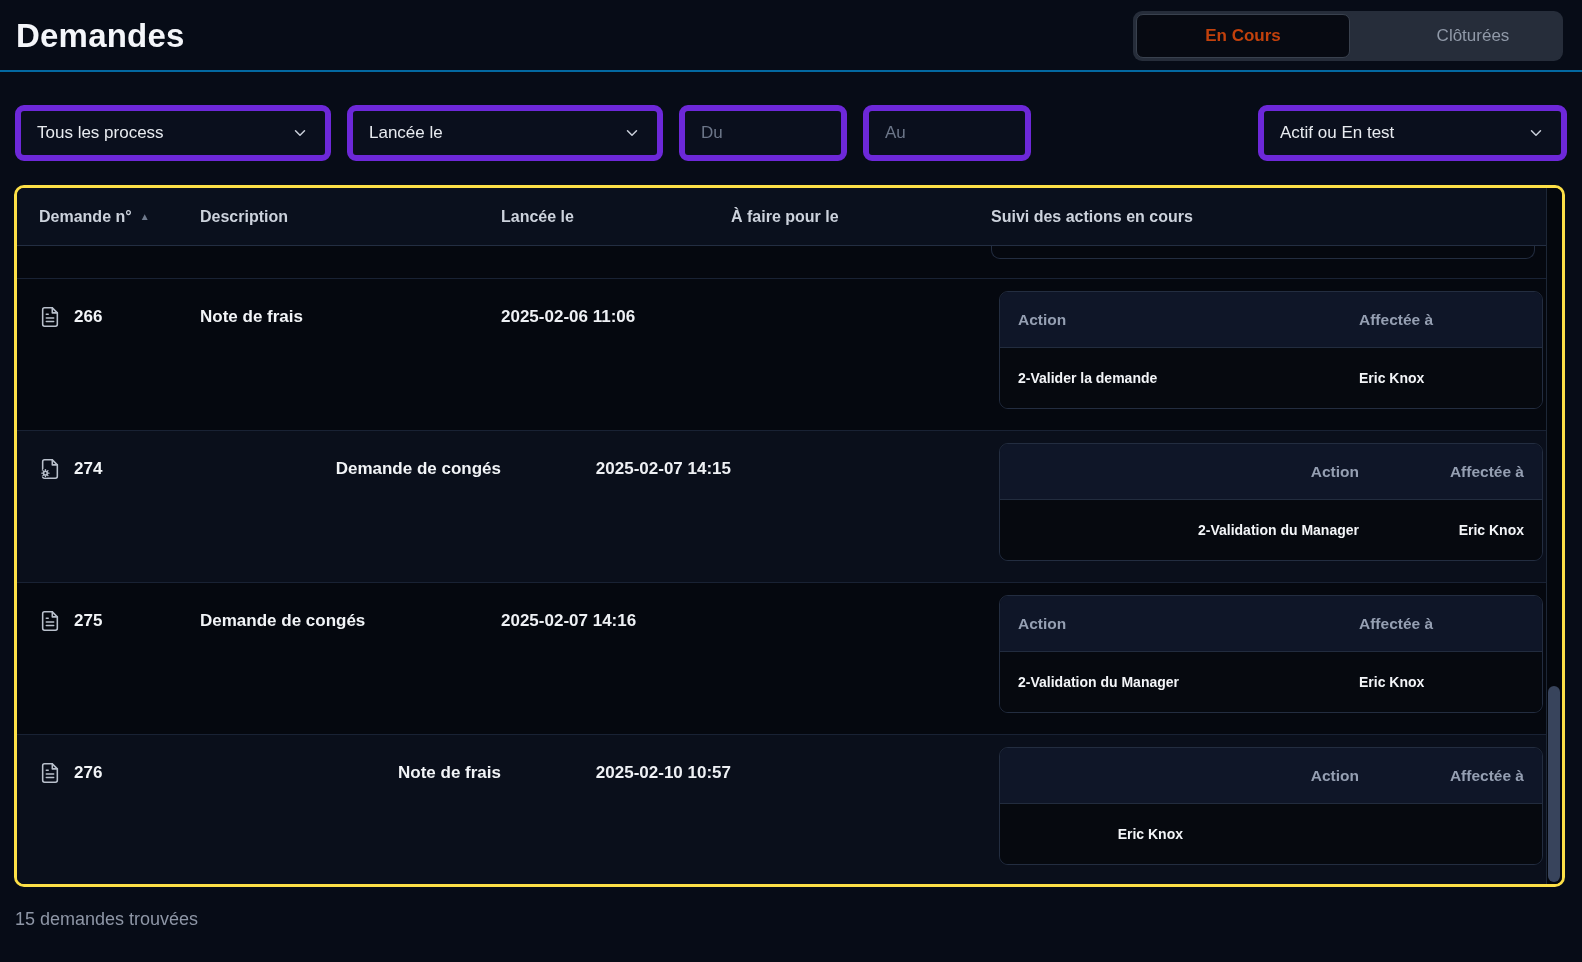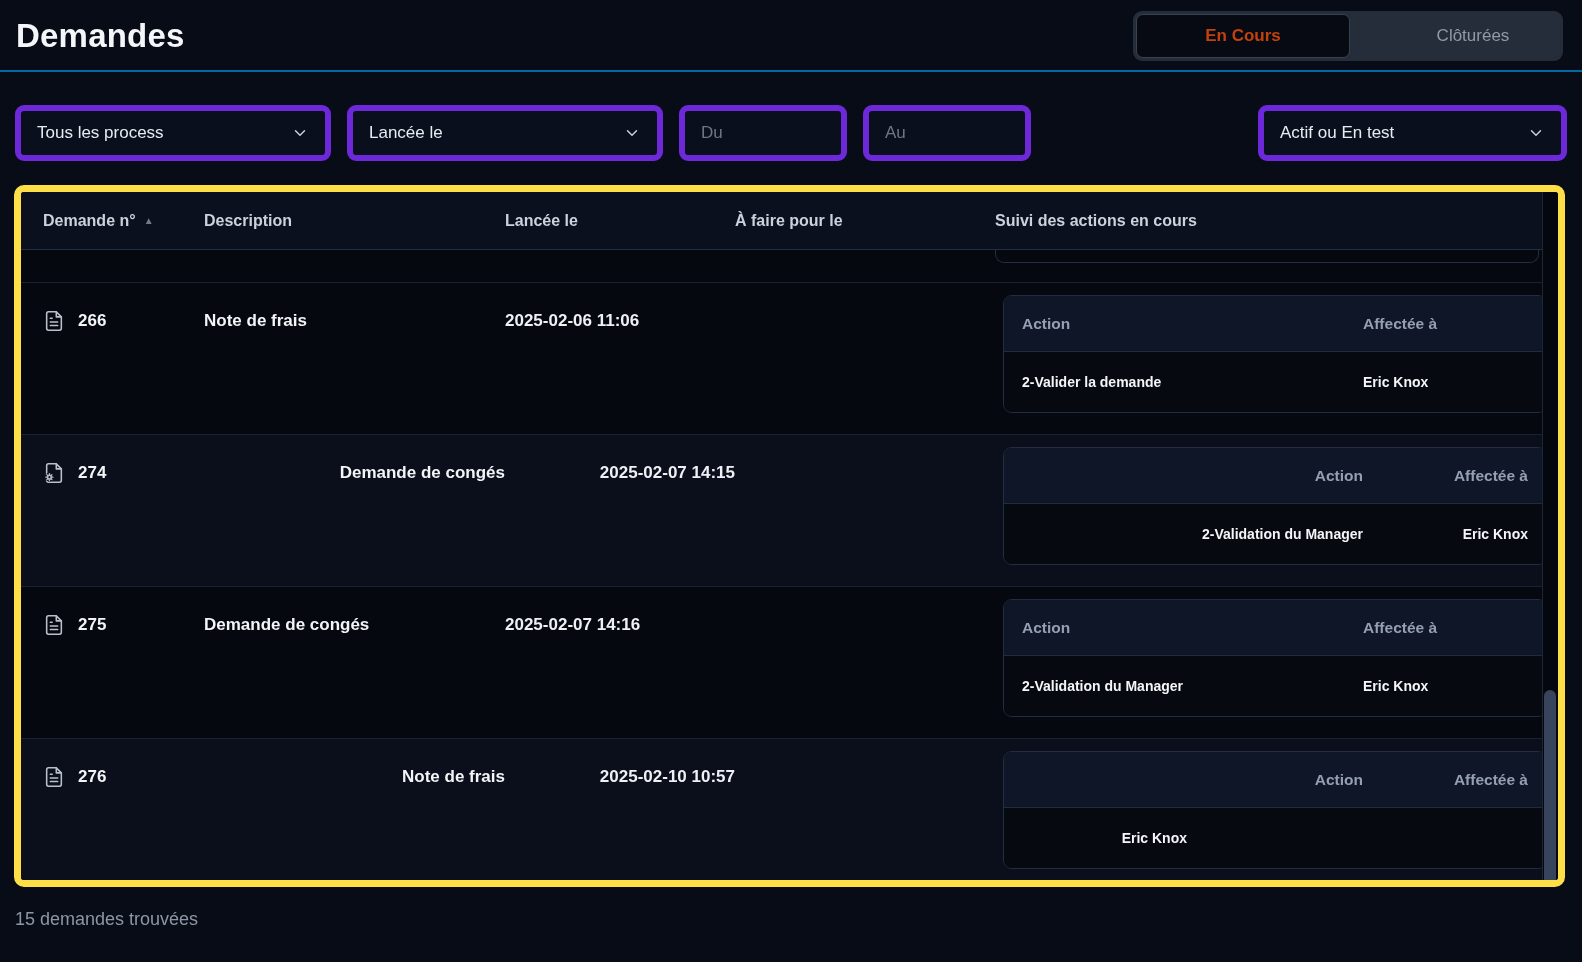--- a/index.html
+++ b/index.html
@@ -40,21 +40,21 @@
   .w-process { width:316px; }
   .w-launch { width:316px; }
   .date-input { width:168px; font-family:"Liberation Sans", sans-serif; }
   input.date-input { outline:none; }
   input.date-input::placeholder { color:#6c7689; }
   .w-status { width:309px; margin-left:auto; }
 
   
   .table-wrap {
     position:relative; margin:24px 17px 0 14px; height:702px;
-    border:7px solid #fde047; border-radius:10px;
+    border:3px solid #fde047; border-radius:10px;
     background:#05080f; overflow:hidden;
   }
   .grid-cols {
     display:grid;
     grid-template-columns:183px 301px 230px 260px 1fr;
     margin-right:16px;
   }
   .thead {
     height:58px; align-items:center;
     background:#0a101d; border-bottom:1px solid #232e42;

